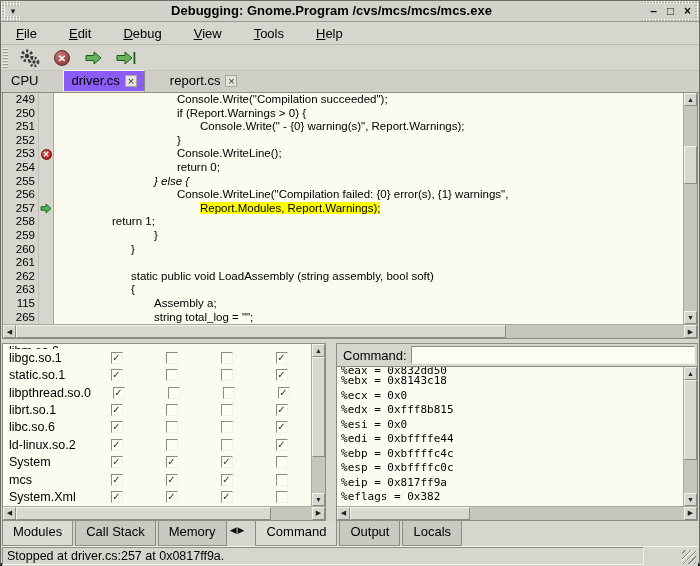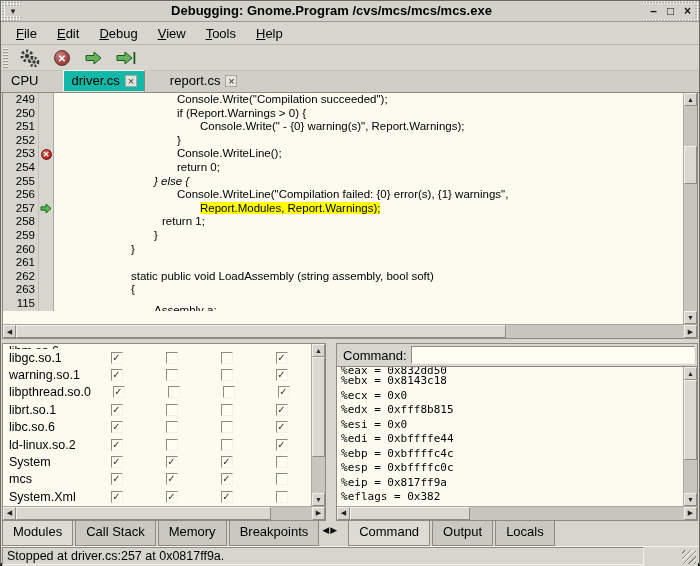--- a/index.html
+++ b/index.html
@@ -18,42 +18,42 @@
     border-bottom:1px solid #9a9a92; padding:0 4px; }
   .win-menu-btn { width:16px; text-align:center; font-size:9px; color:#222; background:#d2d2ca; }
   .title-text { flex:1; text-align:center; font-size:13px; font-weight:bold; background:#d2d2ca;
     padding:0 10px; white-space:nowrap; overflow:hidden; align-self:stretch; line-height:20px;
     margin:0 auto; flex-grow:1; }
   .win-controls { display:flex; gap:2px; background:#d2d2ca; padding-left:4px; }
   .win-btn { width:15px; height:15px; text-align:center; line-height:14px; font-size:12px;
     font-weight:bold; color:#111; }
 
   
-  .menubar { height:23px; flex:0 0 23px; display:flex; align-items:center; gap:2px;
+  .menubar { height:23px; flex:0 0 23px; display:flex; align-items:center; gap:14px;
     border-bottom:1px solid #b8b8b0; padding:0 6px; background:#d6d6ce; }
   .menu-item { padding:2px 9px; font-size:13px; }
   .menu-item u { text-decoration:underline; }
 
   
   .toolbar { height:26px; flex:0 0 26px; display:flex; align-items:center; gap:8px;
     padding:1px 4px 1px 2px; background:#d6d6ce; border-bottom:1px solid #c2c2ba; }
   .tb-grip { width:5px; height:20px; margin-right:2px;
     background-image:repeating-linear-gradient(0deg,#9a9a92 0 1px,#eeeee6 1px 2px,transparent 2px 3px); }
   .tb-btn { width:24px; height:22px; display:flex; align-items:center; justify-content:center; }
   .icon-stop { width:16px; height:16px; border-radius:50%;
     background:radial-gradient(circle at 35% 30%, #c97f7f, #a04848 60%, #7c3030);
     color:#fff; font-size:10px; font-weight:bold; line-height:16px; text-align:center;
     border:1px solid #6a2828; }
 
   
   .tabstrip { height:22px; flex:0 0 22px; display:flex; align-items:flex-end;
     background:#cfcfc7; padding:2px 0 0 2px; border-bottom:1px solid #8c8c84;gap:16px; }
   .etab { display:flex; align-items:center; gap:5px; padding:2px 7px 3px 7px; font-size:13px;
     margin-right:1px; border:1px solid transparent; }
-  .etab.active { background:#14b8a6; border:1px solid #8c8c84; border-bottom-color:#dcdcd4;
+  .etab.active { background:#8b5cf6; border:1px solid #8c8c84; border-bottom-color:#dcdcd4;
     border-top-color:#f6f6ee; border-left-color:#f6f6ee; }
   .etab .close { font-size:11px; line-height:10px; color:#333; border:1px solid #a8a8a0;
     background:#e4e4dc; width:12px; height:12px; text-align:center; }
 
   
   .editor-wrap { flex:0 0 246px; display:flex; flex-direction:column;
     border:1px solid #8c8c84; border-top:none; margin:0 1px; background:#fbfbf0; }
   .editor-main { flex:1; display:flex; overflow:hidden; }
   .code-scroll { flex:1; display:flex; flex-direction:column; overflow:hidden; }
   .code-line { display:flex; height:13.6px; line-height:13.6px; font-size:11.5px; white-space:pre; }
@@ -203,27 +203,28 @@
           <div class="code-line"><div class="gutter-num">250</div><div class="gutter-marker"></div><div class="code-text" style="padding-left: 123px;">if (Report.Warnings &gt; 0) {</div></div>
           <div class="code-line"><div class="gutter-num">251</div><div class="gutter-marker"></div><div class="code-text" style="padding-left: 146px;">Console.Write(" - {0} warning(s)", Report.Warnings);</div></div>
           <div class="code-line"><div class="gutter-num">252</div><div class="gutter-marker"></div><div class="code-text" style="padding-left: 123px;">}</div></div>
           <div class="code-line"><div class="gutter-num">253</div><div class="gutter-marker"><div class="bp-dot">✕</div></div><div class="code-text" style="padding-left: 123px;">Console.WriteLine();</div></div>
           <div class="code-line"><div class="gutter-num">254</div><div class="gutter-marker"></div><div class="code-text" style="padding-left: 123px;">return 0;</div></div>
           <div class="code-line"><div class="gutter-num">255</div><div class="gutter-marker"></div><div class="code-text" style="padding-left: 100px; font-style: italic;">} else {</div></div>
           <div class="code-line"><div class="gutter-num">256</div><div class="gutter-marker"></div><div class="code-text" style="padding-left: 123px;">Console.WriteLine("Compilation failed: {0} error(s), {1} warnings",</div></div>
           <div class="code-line"><div class="gutter-num">257</div><div class="gutter-marker"><svg width="12" height="11" viewBox="0 0 12 11">
                 <path d="M1 3.8 h5 V1 L11 5.5 6 10 V7.2 H1 z" fill="#57b557" stroke="#1d6b1d" stroke-width="1"></path>
               </svg></div><div class="code-text" style="padding-left: 146px;"><span class="hl">Report.Modules, Report.Warnings);</span></div></div>
-          <div class="code-line"><div class="gutter-num">258</div><div class="gutter-marker"></div><div class="code-text" style="padding-left: 108px;">return 1;</div></div>
+          <div class="code-line"><div class="gutter-num">258</div><div class="gutter-marker"></div><div class="code-text" style="padding-left: 58px;">return 1;</div></div>
           <div class="code-line"><div class="gutter-num">259</div><div class="gutter-marker"></div><div class="code-text" style="padding-left: 100px;">}</div></div>
           <div class="code-line"><div class="gutter-num">260</div><div class="gutter-marker"></div><div class="code-text" style="padding-left: 77px;">}</div></div>
           <div class="code-line"><div class="gutter-num">261</div><div class="gutter-marker"></div><div class="code-text" style="padding-left: 8px;"></div></div>
           <div class="code-line"><div class="gutter-num">262</div><div class="gutter-marker"></div><div class="code-text" style="padding-left: 77px;">static public void LoadAssembly (string assembly, bool soft)</div></div>
           <div class="code-line"><div class="gutter-num">263</div><div class="gutter-marker"></div><div class="code-text" style="padding-left: 77px;">{</div></div>
-          <div class="code-line"><div class="gutter-num">115</div><div class="gutter-marker"></div><div class="code-text" style="padding-left: 100px; margin-top: 7px;">Assembly a;</div></div>
+          <div class="code-line"><div class="gutter-num">115</div><div class="gutter-marker"></div><div class="code-text" style="padding-left: 100px;">Assembly a;</div></div>
+          <div class="code-line"><div class="gutter-num">265</div><div class="gutter-marker"></div><div class="code-text" style="padding-left: 100px;">string total_log = "";</div></div>
         </div>
       <div class="vscroll">
         <div class="sb-btn">▲</div>
         <div style="height:40px"></div>
         <div class="sb-thumb" style="height:38px"></div>
         <div class="sb-space"></div>
         <div class="sb-btn">▼</div>
       </div>
     </div>
     <div class="hscroll">
@@ -253,21 +254,21 @@
                 <div class="checkbox"></div>
               </div>
               <div class="mod-cell">
                 <div class="checkbox"></div>
               </div>
               <div class="mod-cell">
                 <div class="checkbox">✓</div>
               </div>
             </div>
             <div class="mod-row">
-              <div class="mod-name">warning.so.1</div>
+              <div class="mod-name">static.so.1</div>
               <div class="mod-cell">
                 <div class="checkbox">✓</div>
               </div>
               <div class="mod-cell">
                 <div class="checkbox"></div>
               </div>
               <div class="mod-cell">
                 <div class="checkbox"></div>
               </div>
               <div class="mod-cell">
@@ -431,21 +432,20 @@
         </div>
       </div>
     </div>
   </div>
 
   <div class="tabs-row">
     <div style="display:flex" id="btabs-left">
         <div class="btab active">Modules</div>
         <div class="btab">Call Stack</div>
         <div class="btab">Memory</div>
-        <div class="btab">Breakpoints</div>
       </div>
     <div class="tab-scroll">
       <span>◀</span>
       <span>▶</span>
     </div>
     <div class="tabs-gap"></div>
     <div style="display:flex" id="btabs-right">
         <div class="btab active">Command</div>
         <div class="btab">Output</div>
         <div class="btab">Locals</div>

